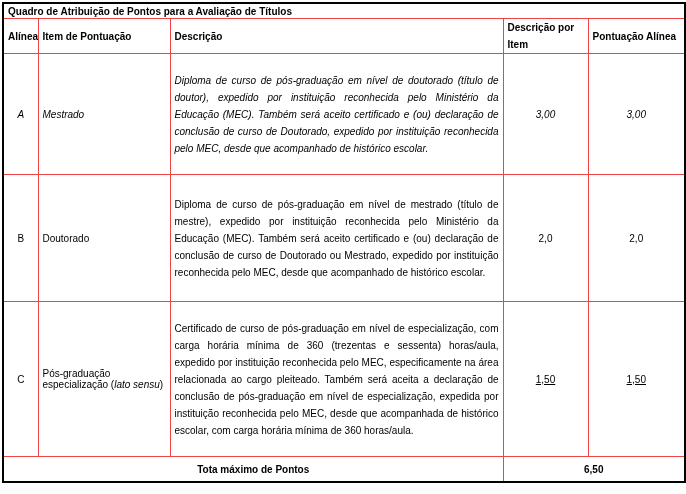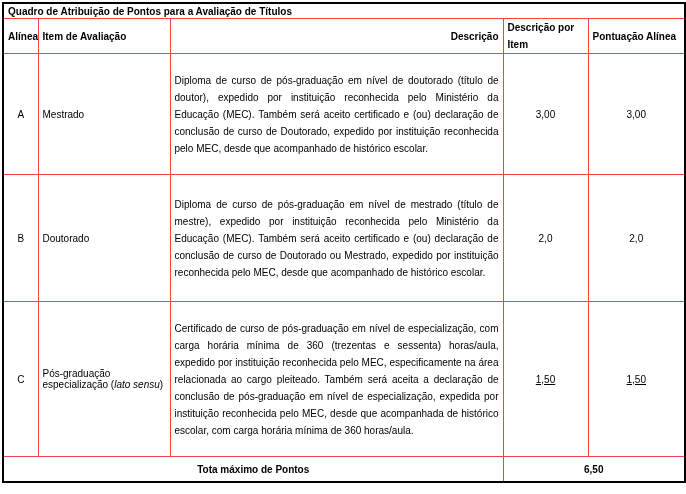--- a/index.html
+++ b/index.html
@@ -32,31 +32,31 @@
     padding: 1px 4px;
     vertical-align: middle;
   }
   .header-row td {
     font-weight: bold;
     vertical-align: top;
     height: 33px;
     line-height: 17px;
     padding-top: 1px;
   }
-  .hdr-center { text-align: right; }
+  .hdr-center { text-align: left; }
   .cell-alinea { text-align: center; }
   .cell-desc {
     text-align: justify;
     vertical-align: top;
     line-height: 17px;
     padding: 1px 4px 0 4px;
   }
   .cell-num { text-align: center; margin-left: 20px; }
   .v-top { vertical-align: top; padding-top: 2px; text-decoration: underline; }
-  .row-a > td { height: 120px; }
+  .row-a > td { height: 120px; font-style: italic; }
   .row-b > td { height: 126px; }
   .row-c > td { height: 154px; }
   .footer-row td { height: 24px; font-weight: bold; vertical-align: top; padding-top: 2px; }
   .footer-label { text-align: center; }
   .footer-total { text-align: center; }
   .it { font-style: italic; }
 </style>
 </head>
 <body>
 
@@ -69,21 +69,21 @@
     <col style="width:97px">
   </colgroup>
 
   <tbody>
       <tr class="title-row">
     <td colspan="5">Quadro de Atribuição de Pontos para a Avaliação de Títulos</td>
   </tr>
 
   <tr class="header-row">
     <td>Alínea</td>
-    <td>Item de Avaliação</td>
+    <td>Item de Pontuação</td>
     <td class="hdr-center">Descrição</td>
     <td>Descrição por Item</td>
     <td>Pontuação Alínea</td>
   </tr>
 
   <tr class="row-a">
     <td class="cell-alinea">A</td>
     <td>Mestrado</td>
     <td class="cell-desc">Diploma de curso de pós-graduação em nível de doutorado (título de doutor), expedido por instituição reconhecida pelo Ministério da Educação (MEC). Também será aceito certificado e (ou) declaração de conclusão de curso de Doutorado, expedido por instituição reconhecida pelo MEC, desde que acompanhado de histórico escolar.</td>
     <td class="cell-num">3,00</td>

